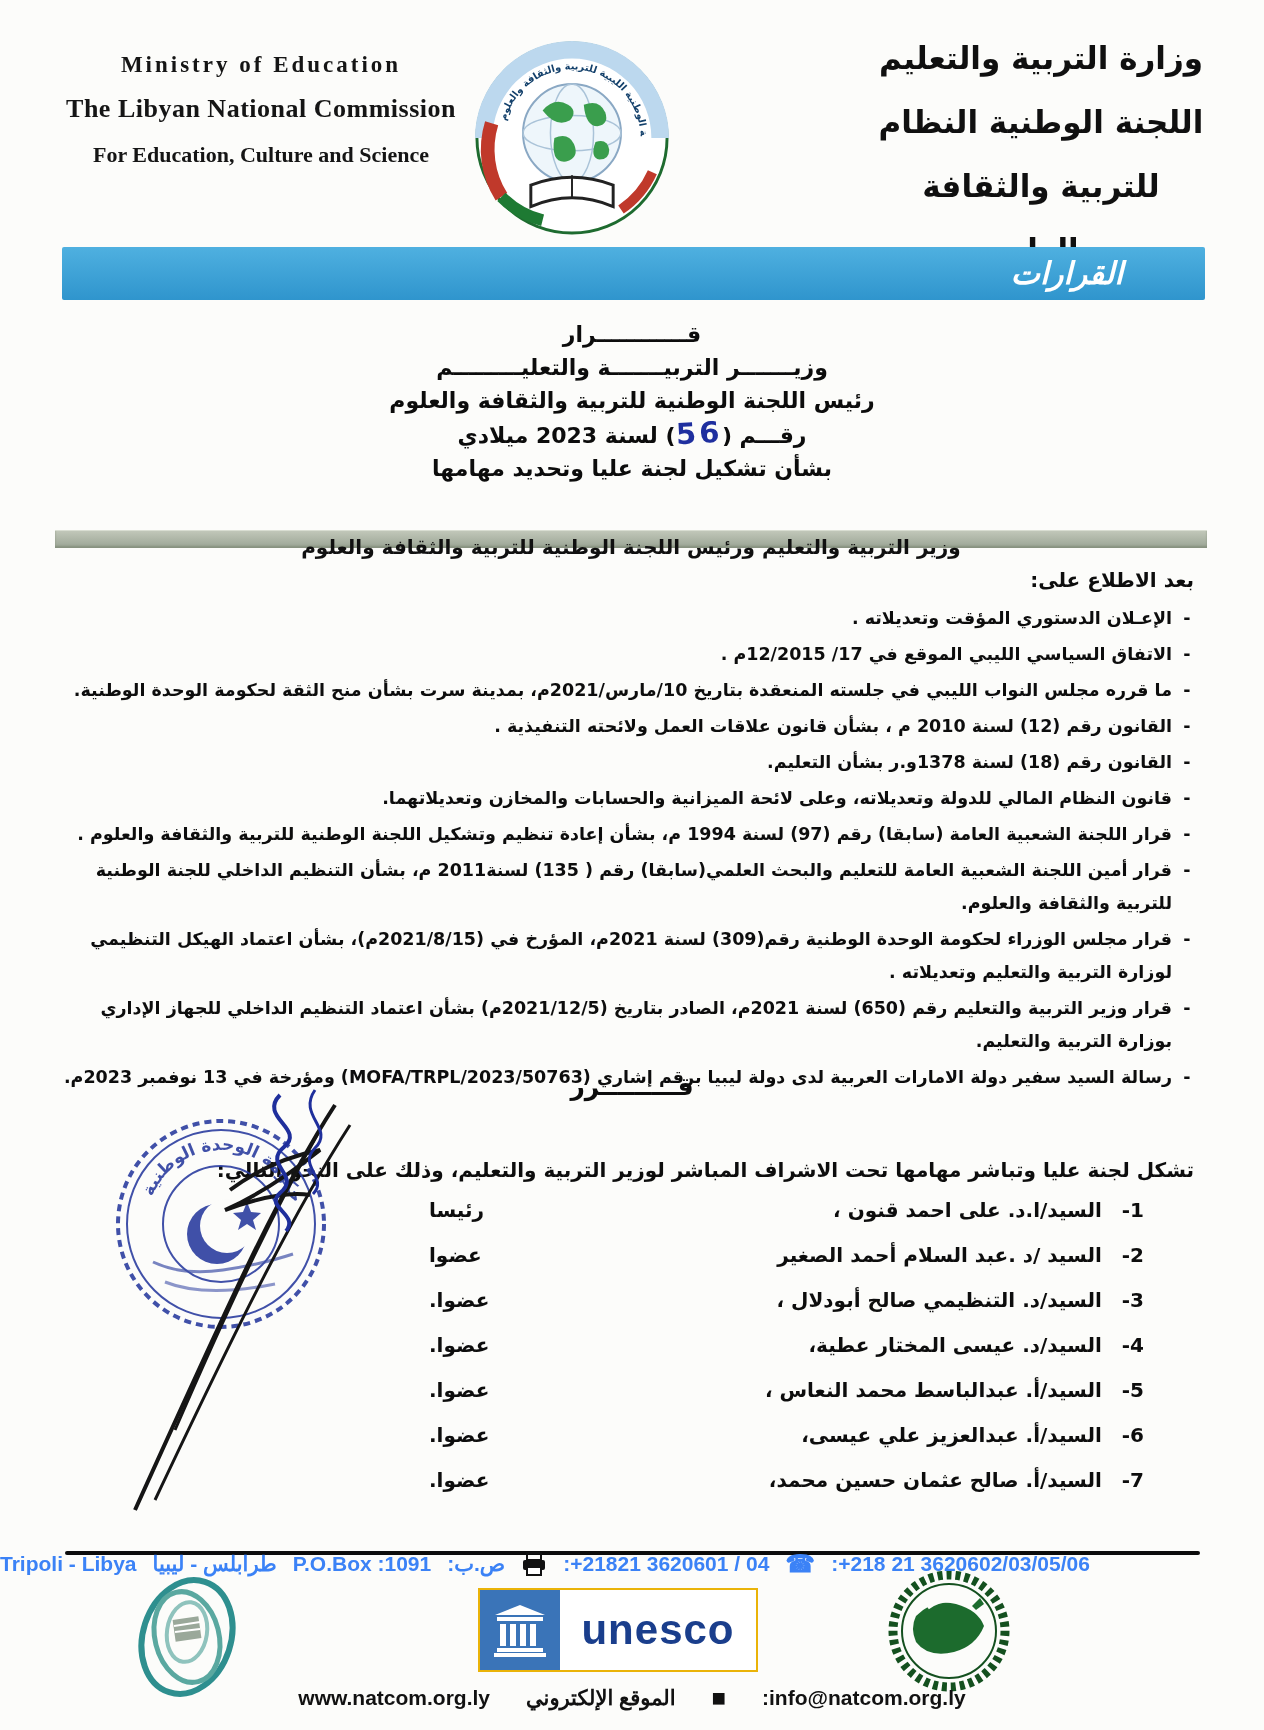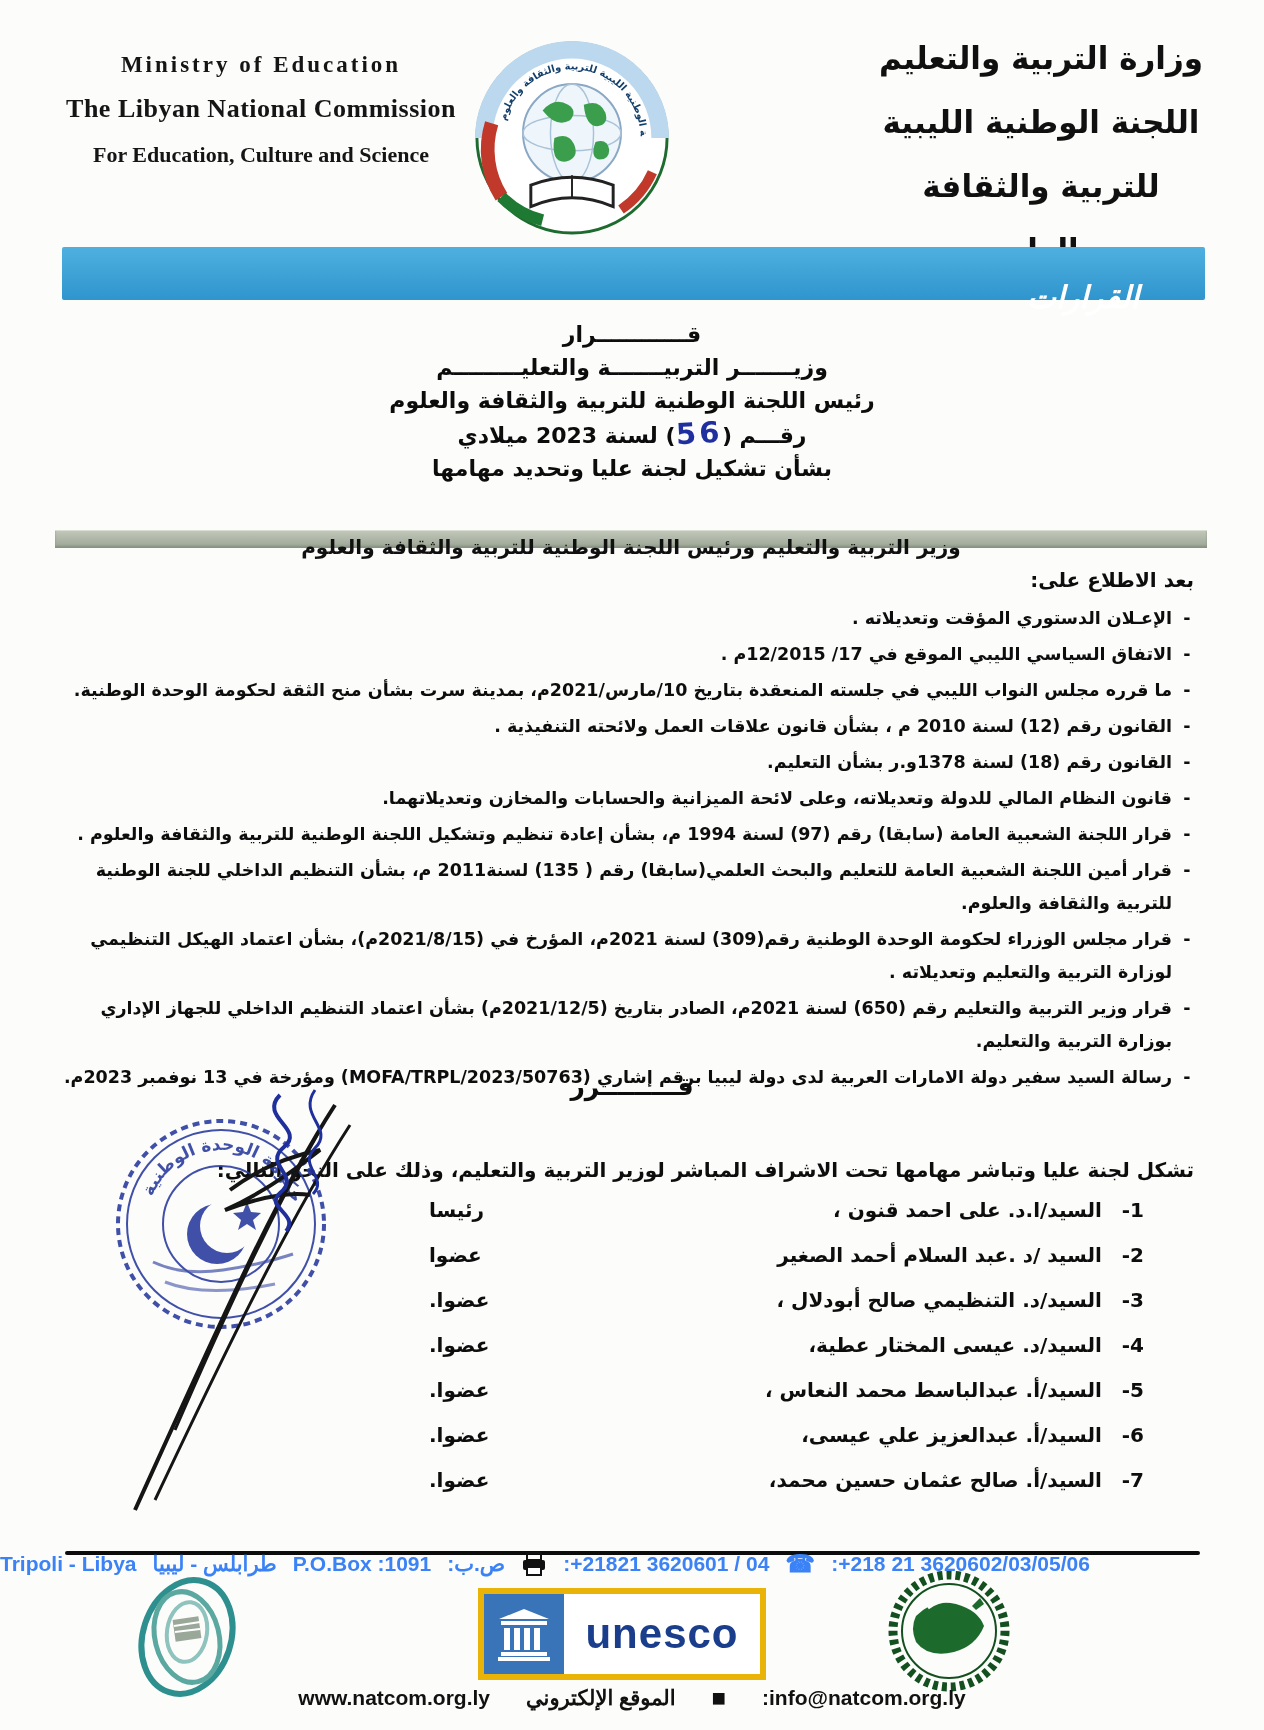--- a/index.html
+++ b/index.html
@@ -13,22 +13,22 @@
     font-family:"Liberation Serif",serif;font-weight:bold;color:#151515;}
   .header-en .l1{font-size:23px;letter-spacing:3px;}
   .header-en .l2{font-size:26px;margin-top:16px;letter-spacing:.5px;}
   .header-en .l3{font-size:22px;margin-top:18px;}
   .emblem{position:absolute;left:474px;top:40px;width:196px;height:196px;}
   .header-ar{position:absolute;right:48px;top:26px;width:350px;text-align:center;
     direction:rtl;font-weight:bold;font-size:31px;line-height:64px;color:#101010;}
   
   .banner{position:absolute;left:62px;top:247px;width:1143px;height:53px;
     background:linear-gradient(180deg,#4fb0e0,#2f95cd);border-radius:2px;}
-  .banner .banner-label{position:absolute;right:66px;top:0;height:53px;line-height:53px;
-    color:#fff;font-size:31px;font-weight:bold;font-style:italic;direction:rtl;margin-top:24px;}
+  .banner .banner-label{position:absolute;right:82px;top:0;height:53px;line-height:53px;
+    color:#fff;font-size:31px;font-weight:bold;font-style:italic;direction:rtl;}
   
   .title-block{position:absolute;left:0;top:318px;width:100%;text-align:center;
     direction:rtl;font-weight:bold;font-size:22px;line-height:33px;color:#0c0c0c;}
   .title-block .hand-num{display:inline-block;color:#1f2f9f;font-size:29px;
     letter-spacing:3px;transform:rotate(-3deg);font-weight:bold;}
   
   .band{position:absolute;left:55px;width:1152px;height:18px;
     background:linear-gradient(180deg,#c3c9bb,#9aa494);
     box-shadow:inset 0 1px 0 #d9ded2, inset 0 -2px 2px #87917f;
     text-align:center;direction:rtl;font-weight:bold;font-size:20px;
@@ -55,21 +55,21 @@
   .member-row .m-name .m-num{margin-left:20px;}
   .member-row .m-role{font-size:20px;}
   
   .stamp{position:absolute;left:95px;top:1082px;width:252px;height:284px;opacity:.9;}
   .signature{position:absolute;left:80px;top:1070px;width:330px;height:470px;pointer-events:none;}
   
   .divider{position:absolute;left:65px;top:1551px;width:1135px;height:4px;
     background:#0c0c0c;border-radius:2px;}
   .logo-isesco{position:absolute;left:130px;top:1566px;width:115px;height:142px;}
   .logo-unesco{position:absolute;left:478px;top:1588px;display:flex;align-items:stretch;
-    border:6px solid #eab308;background:#fff;}
+    border:2px solid #eab308;background:#fff;}
   .unesco-box{width:80px;height:80px;background:#3a74b8;display:flex;
     align-items:center;justify-content:center;}
   .unesco-label{width:196px;display:flex;align-items:center;justify-content:center;
     font-family:"Liberation Sans",sans-serif;font-weight:bold;font-size:42px;
     color:#1a3e8c;letter-spacing:1px;}
   .logo-alecso{position:absolute;left:888px;top:1556px;width:122px;height:150px;}
   .contact1{position:absolute;left:0;top:1552px;width:100%;display:flex;
     align-items:center;gap:16px;direction:ltr;
     font-family:"Liberation Sans",sans-serif;font-weight:bold;font-size:21px;color:#3b82f6;}
   .contact2{position:absolute;left:0;top:1686px;width:100%;display:flex;
@@ -108,21 +108,21 @@
     <path d="M70,72 q12,-14 26,-6 q10,6 2,16 q-14,8 -28,-10z" fill="#3a9e4d"></path>
     <path d="M112,66 q16,-6 22,8 q4,12 -8,14 q-12,0 -14,-22z" fill="#3a9e4d"></path>
     <path d="M82,100 q14,-6 20,6 q6,14 -8,18 q-16,2 -12,-24z" fill="#3a9e4d"></path>
     <path d="M124,104 q12,-4 14,8 q0,10 -10,10 q-10,-2 -4,-18z" fill="#3a9e4d"></path>
     <path d="M58,148 Q100,132 142,148 L142,170 Q100,152 58,170 Z" fill="#ffffff" stroke="#222" stroke-width="3"></path>
     <line x1="100" y1="138" x2="100" y2="162" stroke="#222" stroke-width="2"></line>
   </svg>
 
   <div class="header-ar">
     <div>وزارة التربية والتعليم</div>
-    <div>اللجنة الوطنية الليبية</div>
+    <div>اللجنة الوطنية النظام</div>
     <div>للتربية والثقافة والعلوم</div>
   </div>
 
   <div class="banner">
     <div class="banner-label">القرارات</div>
   </div>
 
   <div class="title-block">
     <div>قــــــــــــرار</div>
     <div>وزيـــــــر التربيـــــــة والتعليـــــــــم</div>

